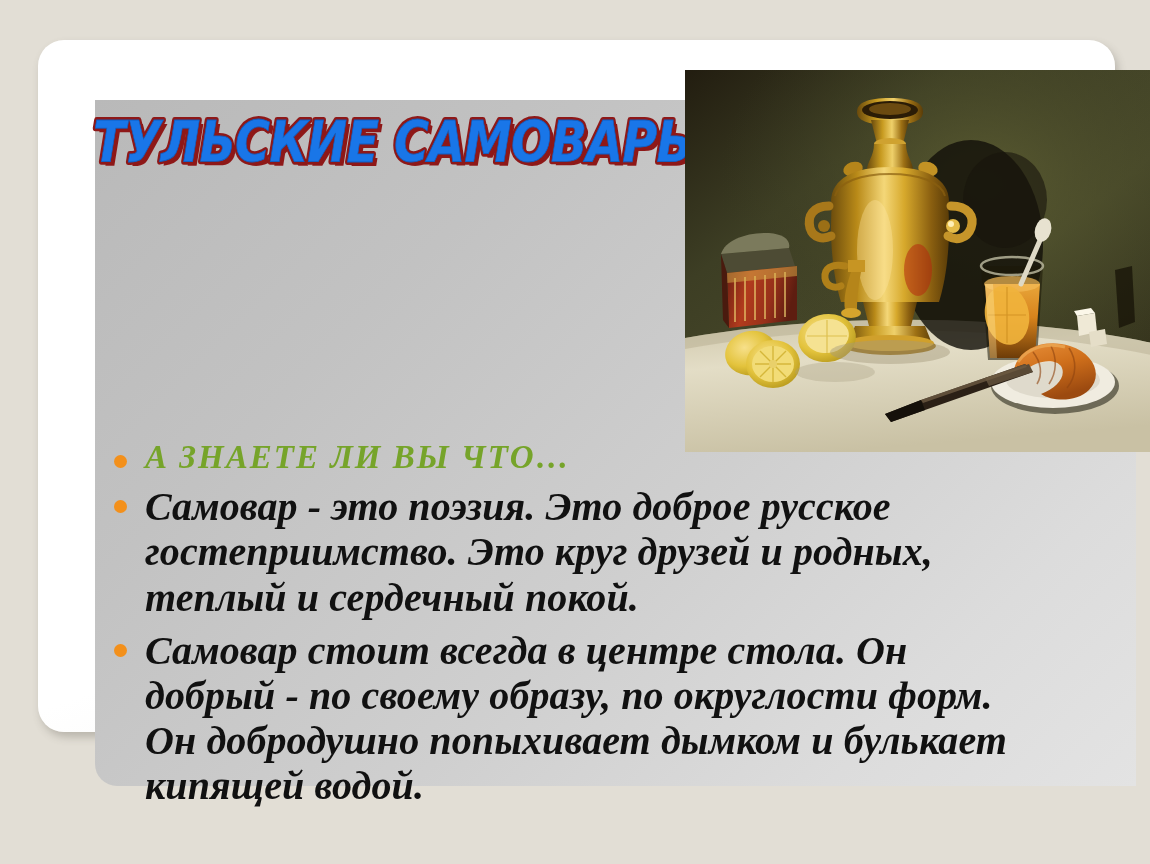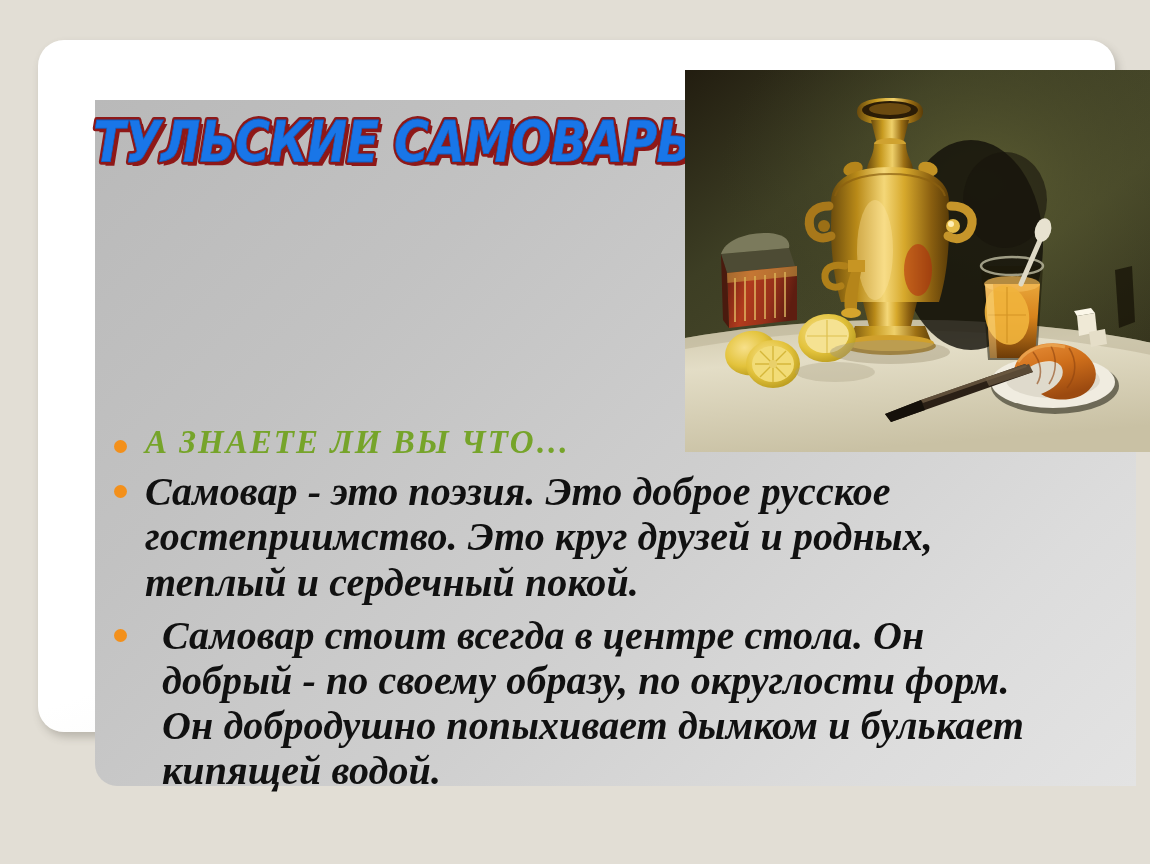--- a/index.html
+++ b/index.html
@@ -73,21 +73,21 @@
     z-index: 8;
     box-shadow: 0 0 0 0 rgba(0,0,0,0);
     overflow: hidden;
   }
   #samovar-painting svg { display: block; width: 480px; height: 382px; }
 
   
   #bullet-list {
     position: absolute;
     left: 57px;
-    top: 384px;
+    top: 399px;
     width: 1000px;
     z-index: 5;
   }
   .bullet-row {
     position: relative;
     padding-left: 50px;
     margin-bottom: 2px;
   }
   .bullet-dot {
     position: absolute;
@@ -106,21 +106,21 @@
     color: #111111;
     letter-spacing: 0.1px;
   }
   .bullet-text.lead {
     color: #76A42A;
     font-size: 33px;
     letter-spacing: 2px;
   }
   .bullet-row.r1 { margin-bottom: 8px; }
   .bullet-row.r2 .bullet-text { max-width: 880px; }
-  .bullet-row.r3 .bullet-text { max-width: 900px; margin-left: 17px; }
+  .bullet-row.r3 .bullet-text { max-width: 900px; }
   .bullet-row.r3 { margin-top: 8px; }
 </style>
 </head>
 <body>
 
 <div id="slide-card">
 
   <div id="content-panel"></div>
 
   <div id="title-wordart">

